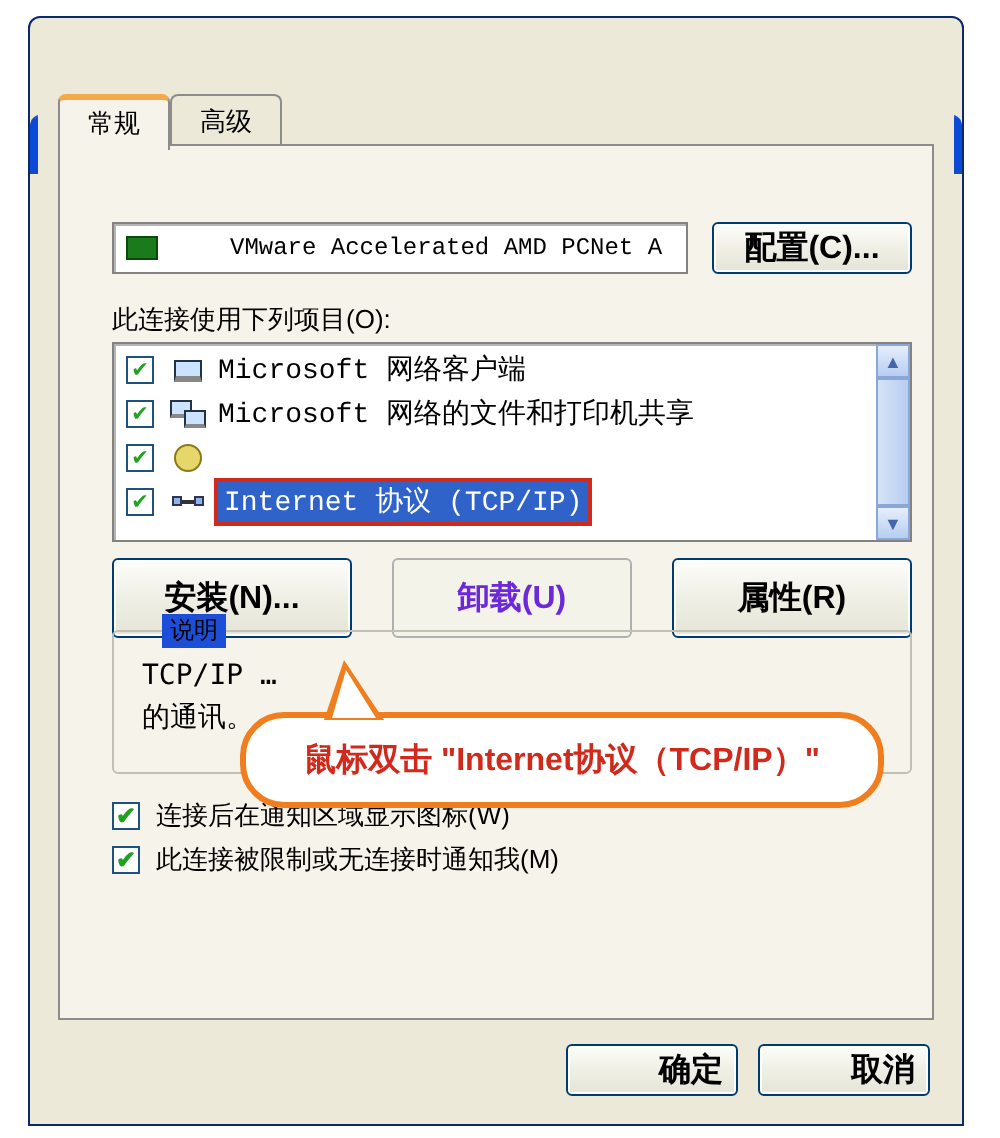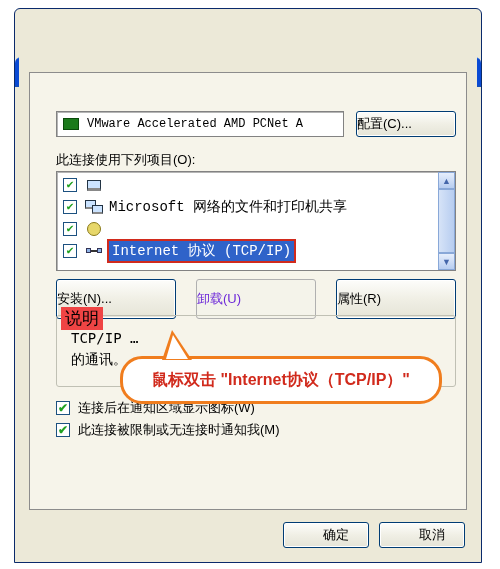--- a/index.html
+++ b/index.html
@@ -71,29 +71,30 @@
     background: #f6f4ea;
     z-index: 1;
   }
   .section-label { position: absolute; font-size: 13px; }
   .adapter-box {
     position: absolute; left: 26px; top: 38px; width: 288px; height: 26px;
     border: 1px solid #828282; background: #fff; display: flex; align-items: center;
     padding: 0 6px; box-shadow: inset 1px 1px 0 #b5b5b5;
   }
   .adapter-icon { width: 16px; height: 12px; background: #1b7a1b; margin-right: 8px; border: 1px solid #0a4a0a; }
-  .adapter-name { font-family: "Courier New", monospace; font-size: 12px; }
+  .adapter-name { font-family: "Courier New", monospace; font-size: 12px; margin-left: 28px; }
 
   .xp-btn {
     border: 1px solid #003c74;
     border-radius: 3px;
     background: linear-gradient(to bottom, #fdfdfb 0%, #f0efe5 50%, #e5e4d7 100%);
-    font-size: 13px;
-    display: flex; align-items: center; justify-content: flex-start;
+    font-size: 16px;
+    display: flex; align-items: center; justify-content: center;
     box-shadow: inset 0 0 0 1px #fff;
+    font-weight: bold;
   }
   .xp-btn.disabled { color: #6d28d9; border-color: #b0b0b0; background: #f4f3ea; box-shadow: none; }
 
   .configure-btn { position: absolute; left: 326px; top: 38px; width: 100px; height: 26px; }
 
   .items-box {
     position: absolute; left: 26px; top: 98px; width: 400px; height: 100px;
     border: 1px solid #828282; background: #fff;
     box-shadow: inset 1px 1px 0 #b5b5b5;
     padding: 2px 0;
@@ -132,21 +133,21 @@
     outline: 2px solid #d12a1c; outline-offset: 0;
   }
 
   .btn-row { position: absolute; left: 26px; top: 206px; width: 400px; display: flex; justify-content: space-between; }
   .btn-row .xp-btn { width: 120px; height: 40px; }
 
   .desc-group {
     position: absolute; left: 26px; top: 242px; width: 400px; height: 72px;
     border: 1px solid #c0c0b4; border-radius: 3px;
   }
-  .desc-legend { position: absolute; left: 4px; top: -9px; background: #ef4444; padding: 0 4px; font-size: 17px; }
+  .desc-legend { position: absolute; left: 24px; top: -9px; background: #1d4ed8; padding: 0 4px; font-size: 12px; }
   .desc-text { position: absolute; left: 14px; top: 12px; right: 14px; font-family: "SimSun", monospace; font-size: 14px; line-height: 1.5; }
 
   .opt-row { position: absolute; left: 26px; display: flex; align-items: center; font-size: 13px; }
   .opt1 { top: 326px; } .opt2 { top: 348px; }
   .chk2 {
     width: 14px; height: 14px; border: 1px solid #1c5180; background: #fff;
     margin-right: 8px; display: flex; align-items: center; justify-content: center;
     font-size: 12px; color: #21a121; font-weight: bold; line-height: 1;
   }
 
@@ -200,20 +201,24 @@
           <line x1="4" y1="7" x2="11" y2="5" stroke="#5aa0e0" stroke-width="1.5"></line>
         </svg>
     </span>
     <span class="titlebar-title">本地连接 属性</span>
     <div class="tb-btn tb-help">?</div>
     <div class="tb-btn tb-close">✕</div>
   </div>
 
   <div class="body-area">
 
+    <div class="tab-row">
+      <div class="tab active">常规</div>
+      <div class="tab">高级</div>
+    </div>
 
     <div class="tab-panel">
 
 
       <div class="adapter-box">
         <span class="adapter-icon"></span>
         <span class="adapter-name">VMware Accelerated AMD PCNet A</span>
       </div>
 
       <div class="xp-btn configure-btn">
@@ -221,20 +226,21 @@
       </div>
 
       <div class="section-label" style="left:26px; top:78px;">此连接使用下列项目(O):</div>
 
       <div class="items-box">
         <div class="list-item">
           <span class="chk">✔</span>
           <span class="net-icon">
               <span class="mon"></span>
             </span>
+          <span class="item-text">Microsoft 网络客户端</span>
         </div>
         <div class="list-item">
           <span class="chk">✔</span>
           <span class="net-icon">
               <span class="mon2">
                 <span class="a"></span>
                 <span class="b"></span>
               </span>
             </span>
           <span class="item-text">Microsoft 网络的文件和打印机共享</span>

